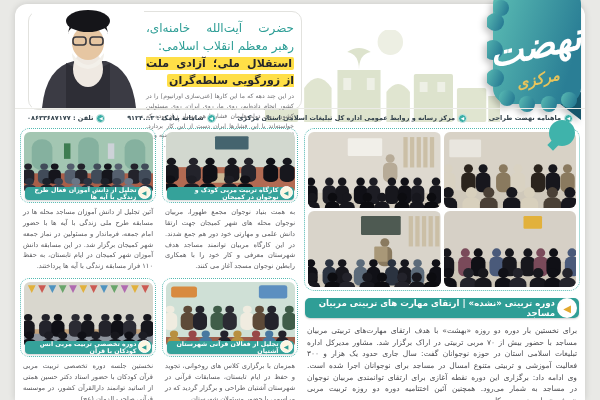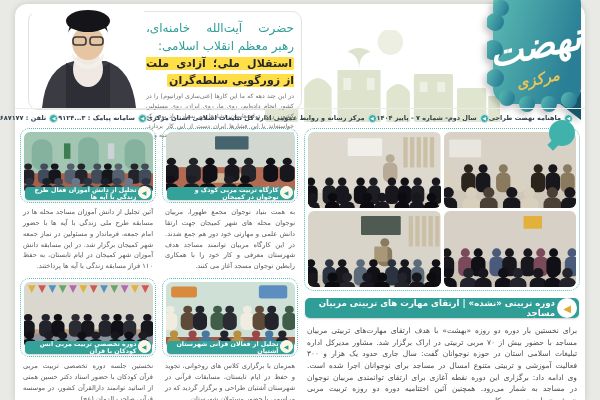--- a/index.html
+++ b/index.html
@@ -160,24 +160,20 @@
       <div class="q-attr">حضرت آیت‌الله خامنه‌ای، رهبر معظم انقلاب اسلامی:</div>
       <div class="q-head"><b>استقلال ملی؛ آزادی ملت از زورگویی سلطه‌گران</b></div>
       <div class="q-body">در این چند دهه که ما این کارها [غنی‌سازی اورانیوم] را در کشور انجام داده‌ایم، روی ما، روی ایران، روی مسئولین کشور، روی دولت‌هایمان فشارها هم بسیار زیاد بوده که خواسته‌اند با این فشارها ایران دست از این کار بردارد. [اما] ما تسلیم نشدیم و نخواهیم شد. ما در این قضیه و در هر قضیه‌ی دیگری تسلیم فشار نشده و نخواهیم شد.</div>
     </div>
   </div>
 
   <div class="info-bar">
     <span class="info-item">
         <span class="play-ic">◀</span>
         <span>ماهنامه نهضت طراحی</span>
-      </span>
-    <span class="info-item">
-        <span class="play-ic">◀</span>
-        <span>سال دوم- شماره ۷ - پاییز ۱۴۰۴</span>
       </span>
     <span class="info-item">
         <span class="play-ic">◀</span>
         <span>مرکز رسانه و روابط عمومی اداره کل تبلیغات اسلامی استان مرکزی</span>
       </span>
     <span class="info-item">
         <span class="play-ic">◀</span>
         <span>سامانه پیامک : ۳...۹۱۲۴</span>
       </span>
     <span class="info-item">

